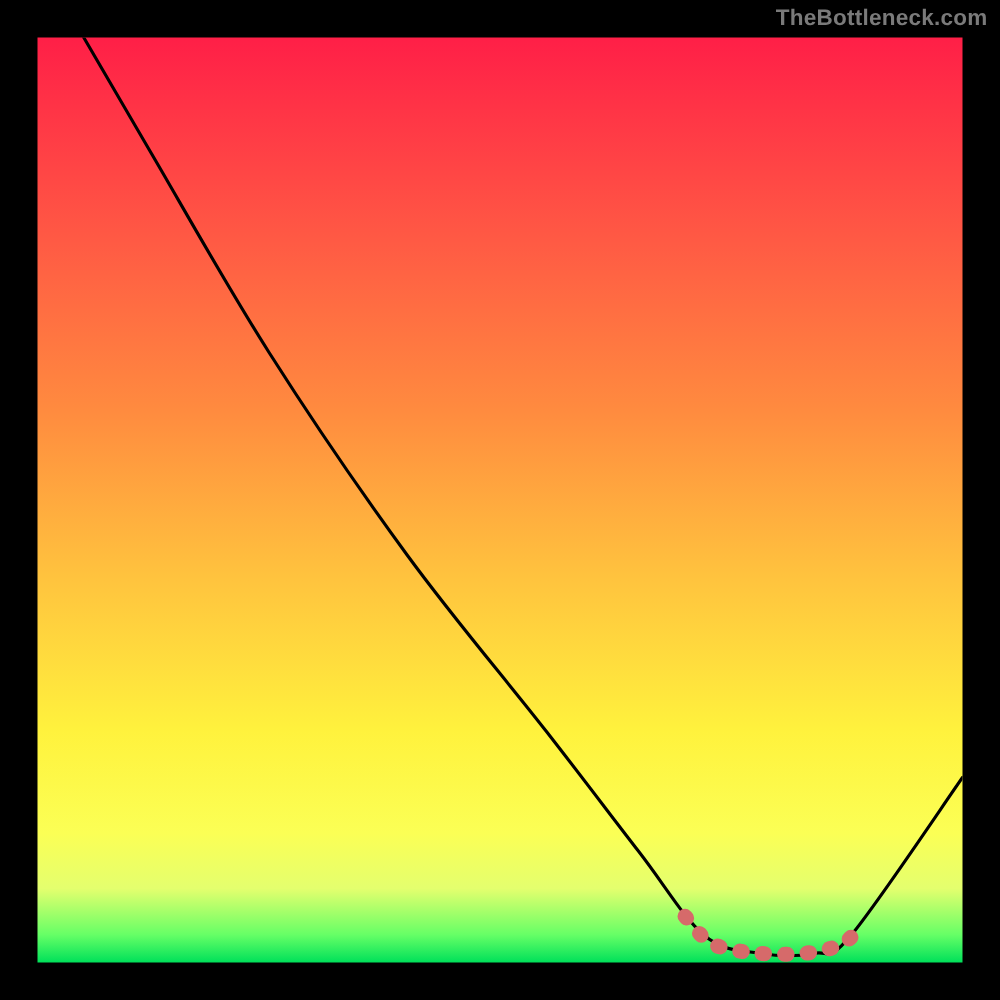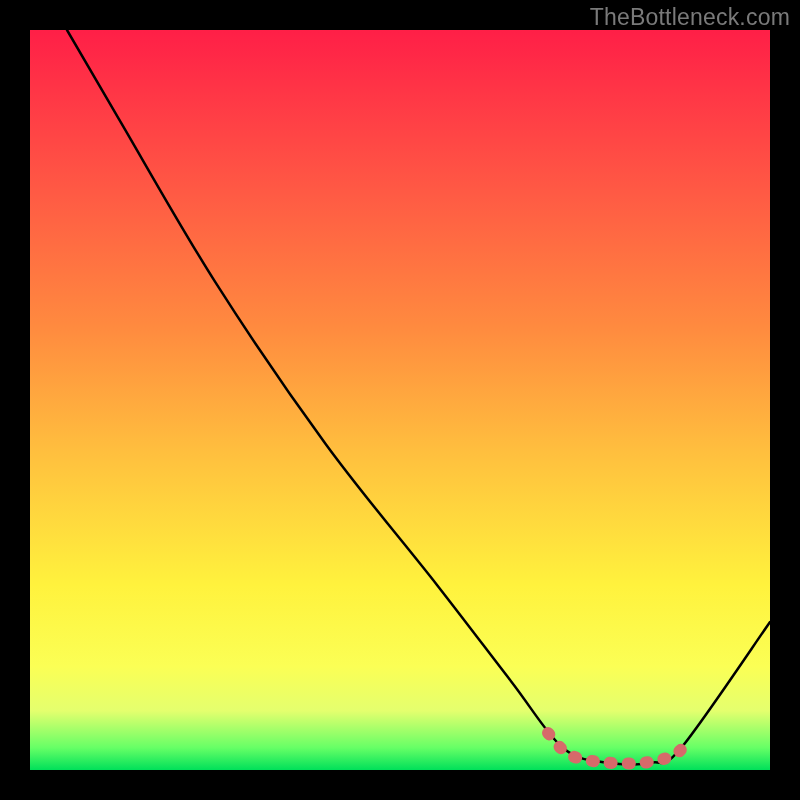--- a/index.html
+++ b/index.html
@@ -35,22 +35,22 @@
       #e4ff6e 92%,
       #66ff66 97%,
       #00e05a 100%
     );
   }
   .watermark {
     position: absolute;
     top: 4px;
     right: 10px;
     color: #7a7a7a;
-    font-size: 23px;
-    font-weight: 400;
+    font-size: 18px;
+    font-weight: 700;
     letter-spacing: 0.2px;
     user-select: none;
   }
   svg.curve-layer {
     position: absolute;
     top: 0;
     left: 0;
     width: 740px;
     height: 740px;
   }

